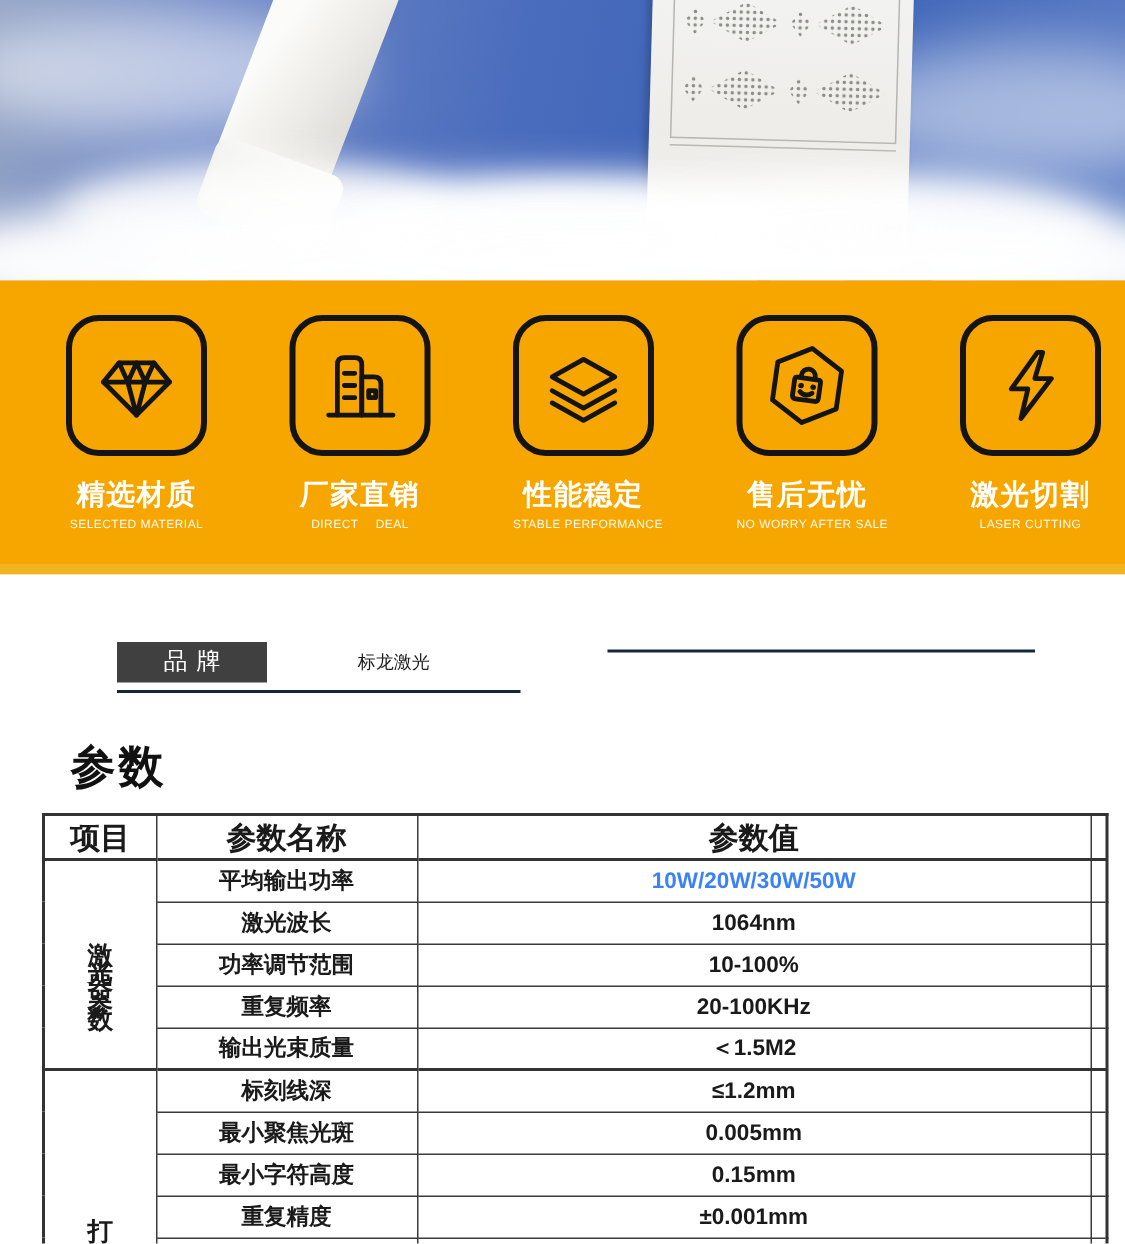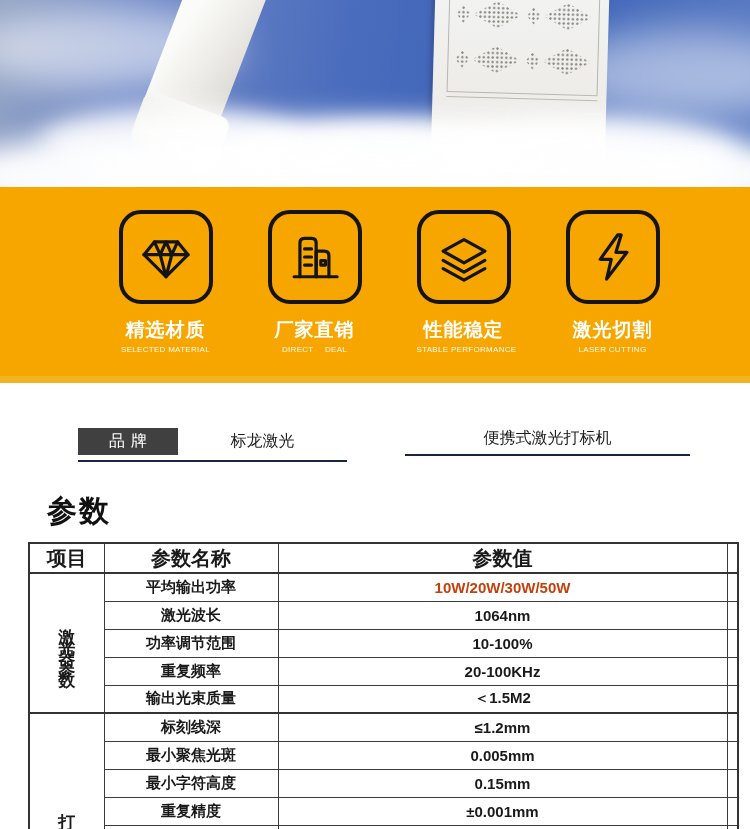--- a/index.html
+++ b/index.html
@@ -74,21 +74,21 @@
 
   
   .brand-section { position:relative; width:750px; height:100px; background:#fff; }
   .bgroup { position:absolute; top:45px; display:flex; align-items:center;
     border-bottom:2px solid #16263F; padding-bottom:5px; }
   .bg1 { left:78px;  width:269px; }
   .bg2 { left:405px; width:285px; }
   .tag { flex:0 0 100px; height:27px; background:#404040; color:#fff; font-size:16px;
     display:flex; align-items:center; justify-content:center;
     letter-spacing:6px; text-indent:6px; }
-  .bvalue { flex:1; text-align:center; font-size:16px; color:#1c1c1c; font-weight:500; }
+  .bvalue { flex:1; text-align:center; font-size:12px; color:#1c1c1c; font-weight:500; }
 
   
   .section-title { margin:8px 0 10px 47px; font-size:30px; font-weight:700;
     color:#111; letter-spacing:2px; }
   table.spec { margin-left:28px; width:709px; border-collapse:collapse;
     table-layout:fixed; border:2px solid #333; }
   table.spec td, table.spec th { border:1px solid #3b3b3b; text-align:center;
     color:#1a1a1a; overflow:hidden; }
   table.spec th { height:30px; font-size:20px; font-weight:600; }
   table.spec td { height:28px; font-size:15px; }
@@ -176,40 +176,54 @@
       <svg width="58" height="58" viewBox="0 0 100 100">
         <path d="M14 40 L50 20 L86 40 L50 60 Z"></path>
         <path d="M14 56 L50 76 L86 56"></path>
         <path d="M14 70 L50 90 L86 70"></path>
       </svg>
     </div>
     <div class="flabel">性能稳定</div>
     <div class="fsub">STABLE PERFORMANCE</div>
   </div>
 
+  <div class="feature">
+    <div class="badge-box">
+      <svg width="58" height="58" viewBox="0 0 100 100">
+        <g transform="rotate(8 50 50)">
+          <path d="M50 7 L87 28 V72 L50 93 L13 72 V28 Z"></path>
+          <path d="M38 42 h24 q3 0 3 3 v18 q0 4-4 4 H39 q-4 0-4-4 V45 q0-3 3-3 Z"></path>
+          <path d="M42 42 v-3 a8 8 0 0 1 16 0 v3"></path>
+          <path d="M43 51 h.5 M57 51 h.5" stroke-width="6"></path>
+          <path d="M43 58 q7 6 14 0"></path>
+        </g>
+      </svg>
+    </div>
+    <div class="flabel">售后无忧</div>
+    <div class="fsub">NO WORRY AFTER SALE</div>
+  </div>
 
   <div class="feature">
     <div class="badge-box">
       <svg width="58" height="58" viewBox="0 0 100 100">
         <path d="M58 12 L28 54 H47 L39 88 L74 42 H55 L64 12 Z"></path>
       </svg>
     </div>
     <div class="flabel">激光切割</div>
     <div class="fsub">LASER CUTTING</div>
   </div>
 
 </section>
 
 <section class="brand-section">
   <div class="bgroup bg1">
     <div class="tag">品牌</div>
     <div class="bvalue">标龙激光</div>
   </div>
   <div class="bgroup bg2">
-    <div class="bvalue">便携式激光打标机</div>
   </div>
 </section>
 
 <h2 class="section-title">参数</h2>
 
 <table class="spec">
   <colgroup>
       <col style="width:75px">
       <col style="width:174px">
       <col style="width:449px">
@@ -221,21 +235,21 @@
     <th>参数名称</th>
     <th>参数值</th>
     <th></th>
   </tr>
 
   <tr class="group-start">
     <td class="group-cell" rowspan="5">
       <span class="vlabel">激光器参数</span>
     </td>
     <td class="name-cell">平均输出功率</td>
-    <td class="value-cell" style="color: #c2410c; text-align: center;">10W/20W/30W/50W</td>
+    <td class="value-cell" style="color: #3b82f6; text-align: center;">10W/20W/30W/50W</td>
     <td></td>
   </tr>
   <tr>
     <td class="name-cell">激光波长</td>
     <td class="value-cell">1064nm</td>
     <td></td>
   </tr>
   <tr>
     <td class="name-cell">功率调节范围</td>
     <td class="value-cell">10-100%</td>

